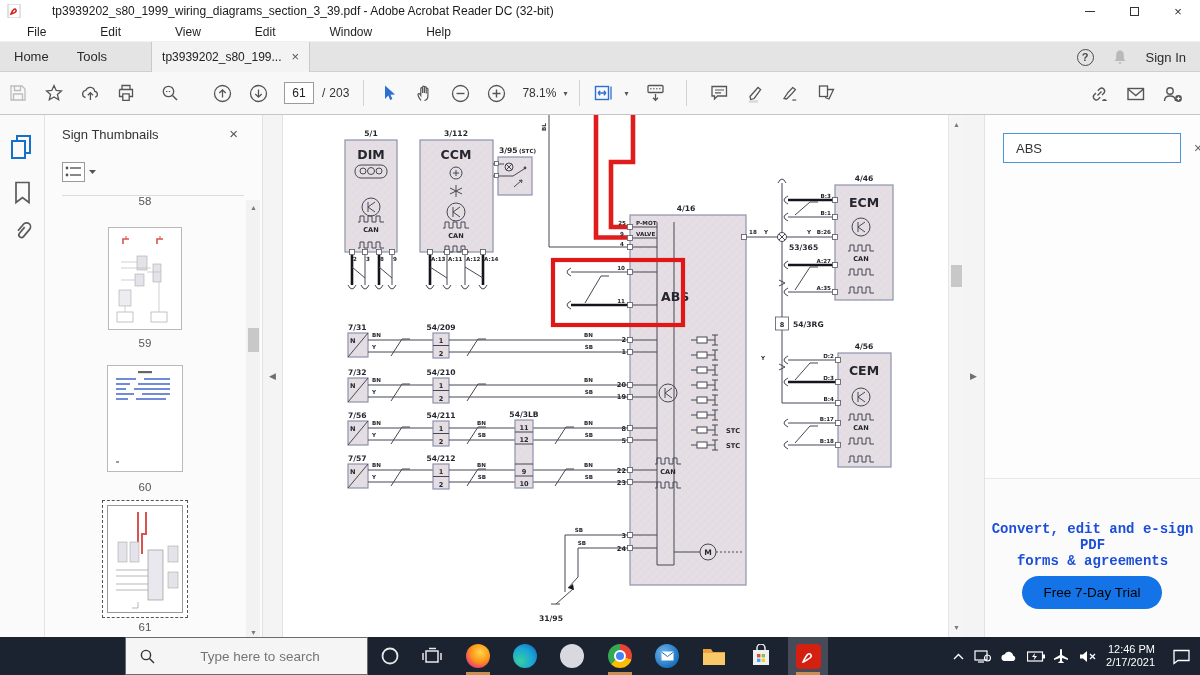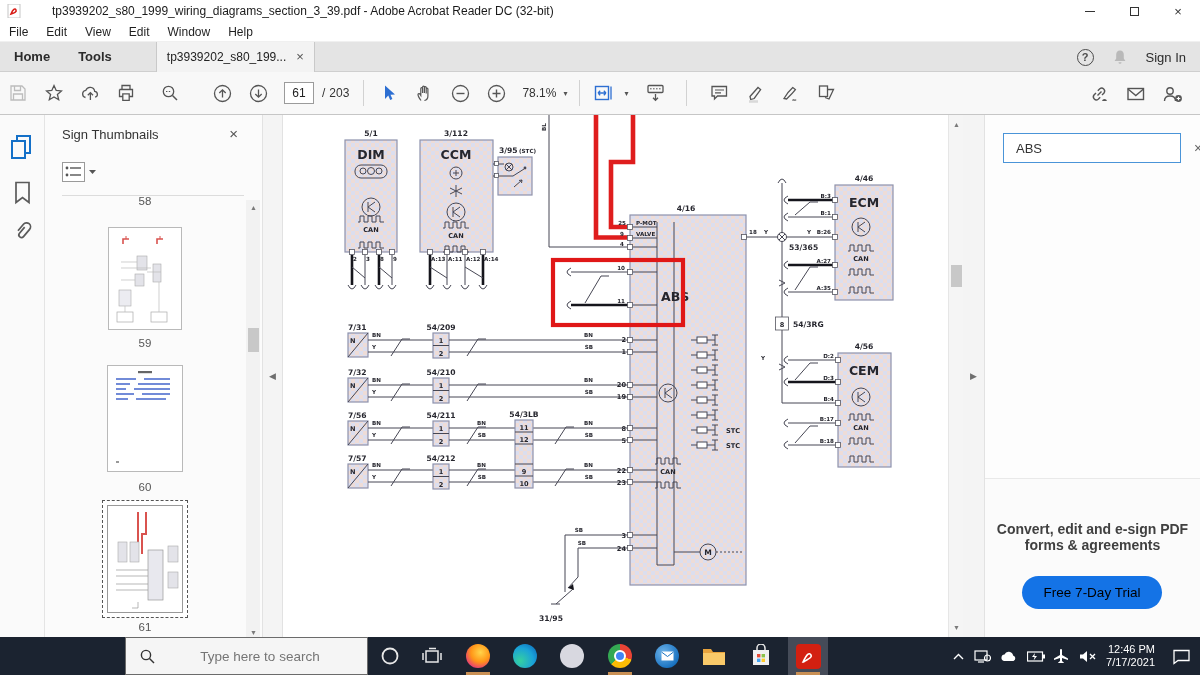--- a/index.html
+++ b/index.html
@@ -6,24 +6,24 @@
   *{box-sizing:border-box;font-family:"Liberation Sans","DejaVu Sans",sans-serif;}
   .screen{position:relative;width:1200px;height:675px;background:#fff;overflow:hidden;}
   .abs{position:absolute;}
   
   .titlebar{left:0;top:0;width:1200px;height:22px;background:#fff;display:flex;align-items:center;padding-left:28px;}
   .titletext{font-size:12px;color:#1a1a1a;margin-left:6px;}
   .winbtns{position:absolute;right:0;top:0;height:22px;display:flex;}
   .winbtn{width:44px;height:22px;display:flex;align-items:center;justify-content:center;color:#333;font-size:13px;}
   
   .menubar{left:0;top:22px;width:1200px;height:20px;background:#fff;display:flex;align-items:center;border-bottom:1px solid #f0f0f0;}
-  .menuitem{font-size:12px;color:#1f1f1f;padding:0 9px;}
+  .menuitem{font-size:12px;color:#1f1f1f;padding:0 27px;}
   
   .tabbar{left:0;top:42px;width:1200px;height:30px;background:#e4e4e4;border-bottom:1px solid #cfcfcf;display:flex;align-items:center;}
-  .apptab{font-size:13px;color:#2b2b2b;padding:0 14px;height:16px;display:flex;align-items:center;font-weight:bold;}
+  .apptab{font-size:13px;color:#2b2b2b;padding:0 14px;height:16px;display:flex;align-items:center;}
   .doctab{height:30px;background:#f3f3f3;border-left:1px solid #c9c9c9;border-right:1px solid #c9c9c9;display:flex;align-items:center;padding:0 10px;margin-left:30px;font-size:12px;color:#222;}
   .doctab .x{margin-left:10px;color:#555;font-size:13px;}
   .tab-right{position:absolute;right:14px;top:42px;height:30px;display:flex;align-items:center;gap:18px;}
   .signin{font-size:13px;color:#2b2b2b;}
   .helpcirc{width:17px;height:17px;border:1.4px solid #4a4a4a;border-radius:50%;font-size:11px;color:#4a4a4a;display:flex;align-items:center;justify-content:center;font-weight:bold;}
   
   .toolbar{left:0;top:72px;width:1200px;height:43px;background:#f8f8f8;border-bottom:1px solid #c6c6c6;display:flex;align-items:center;}
   .tbi{width:36px;height:32px;display:flex;align-items:center;justify-content:center;}
   .tbdiv{width:1px;height:26px;background:#d2d2d2;margin:0 6px;}
   .pagebox{width:30px;height:22px;border:1px solid #9b9b9b;background:#fff;font-size:12px;text-align:center;color:#222;}
@@ -40,21 +40,21 @@
   .docarea{left:283px;top:115px;width:665px;height:522px;background:#ffffff;}
   .vscroll{left:948px;top:115px;width:15px;height:522px;background:#f5f5f5;border-left:1px solid #e6e6e6;}
   .scrollarrow{position:absolute;left:0;width:15px;height:15px;display:flex;align-items:center;justify-content:center;color:#7a7a7a;font-size:7px;}
   .scrollthumb{position:absolute;left:2px;width:11px;background:#c8c8c8;}
   .gripR{left:963px;top:115px;width:22px;height:522px;background:#f4f4f4;border-right:1px solid #e2e2e2;display:flex;align-items:center;justify-content:center;color:#6e6e6e;font-size:9px;}
   .rightpanel{left:985px;top:115px;width:215px;height:522px;background:#fdfdfd;}
   .searchbox{position:absolute;left:18px;top:18px;width:178px;height:30px;border:1px solid #4a94d8;background:#fff;display:flex;align-items:center;}
   .searchbox input{border:none;outline:none;flex:1;font-size:13px;color:#333;padding-left:12px;background:transparent;}
   .searchbox .x{color:#666;font-size:14px;padding-right:10px;}
   .promo{position:absolute;left:0;top:363px;width:215px;height:159px;background:#fbfbfb;border-top:1px solid #e9e9e9;text-align:center;}
-  .promoline{font-size:14px;font-weight:bold;color:#404040;}
+  .promoline{font-size:14px;font-weight:bold;color:#1d4ed8;font-family:Liberation Mono, monospace;}
   .trialbtn{position:absolute;left:37px;top:97px;width:140px;height:33px;border-radius:17px;background:#1473e6;color:#000000;font-size:13.5px;border:none;display:flex;align-items:center;justify-content:center;}
   
   .taskbar{left:0;top:637px;width:1200px;height:38px;background:#1b2330;display:flex;align-items:center;}
   .tsearch{position:absolute;left:125px;top:637px;width:243px;height:38px;background:#f5f5f5;border:1px solid #6b6b6b;display:flex;align-items:center;}
   .tsearch input{border:none;outline:none;background:transparent;font-size:13.5px;color:#333;width:190px;text-align:center;}
   .tbicon{position:absolute;top:637px;width:40px;height:38px;display:flex;align-items:center;justify-content:center;}
   .underline{position:absolute;bottom:0;left:8px;width:24px;height:3px;background:#c99055;}
   .tray{position:absolute;right:0;top:637px;height:38px;display:flex;align-items:center;gap:10px;color:#fff;}
   .clock{font-size:11px;color:#fff;text-align:right;line-height:13px;}
   svg text{font-family:"DejaVu Sans",sans-serif;}
@@ -777,20 +777,20 @@
       </svg>
     <svg width="16" height="14">
         <path d="M8,1 v5 l6,3.5 v1.6 l-6,-2 v3 l2,1.6 v1.3 l-3,-1 -3,1 v-1.3 l2,-1.6 v-3 l-6,2 V9.5 L6,6 V1 a1,1 0 0 1 2,0 z" fill="#fff"></path>
       </svg>
     <svg width="18" height="13">
         <path d="M1,4.5 h3 l4,-3.5 v11 l-4,-3.5 h-3 z" fill="#fff"></path>
         <path d="M11,4 l5,5 M16,4 l-5,5" stroke="#fff" stroke-width="1.3"></path>
       </svg>
     <div class="clock">
       <div>12:46 PM</div>
-      <div>7/17/2021</div>
+      <div>2/17/2021</div>
     </div>
     <svg width="20" height="17" style="margin-left:8px">
         <path d="M2,2.5 h15 v10 h-11 l-4,3 z" stroke="#fff" fill="none" stroke-width="1.3"></path>
       </svg>
   </div>
 
 </div>
 
 </body></html>

